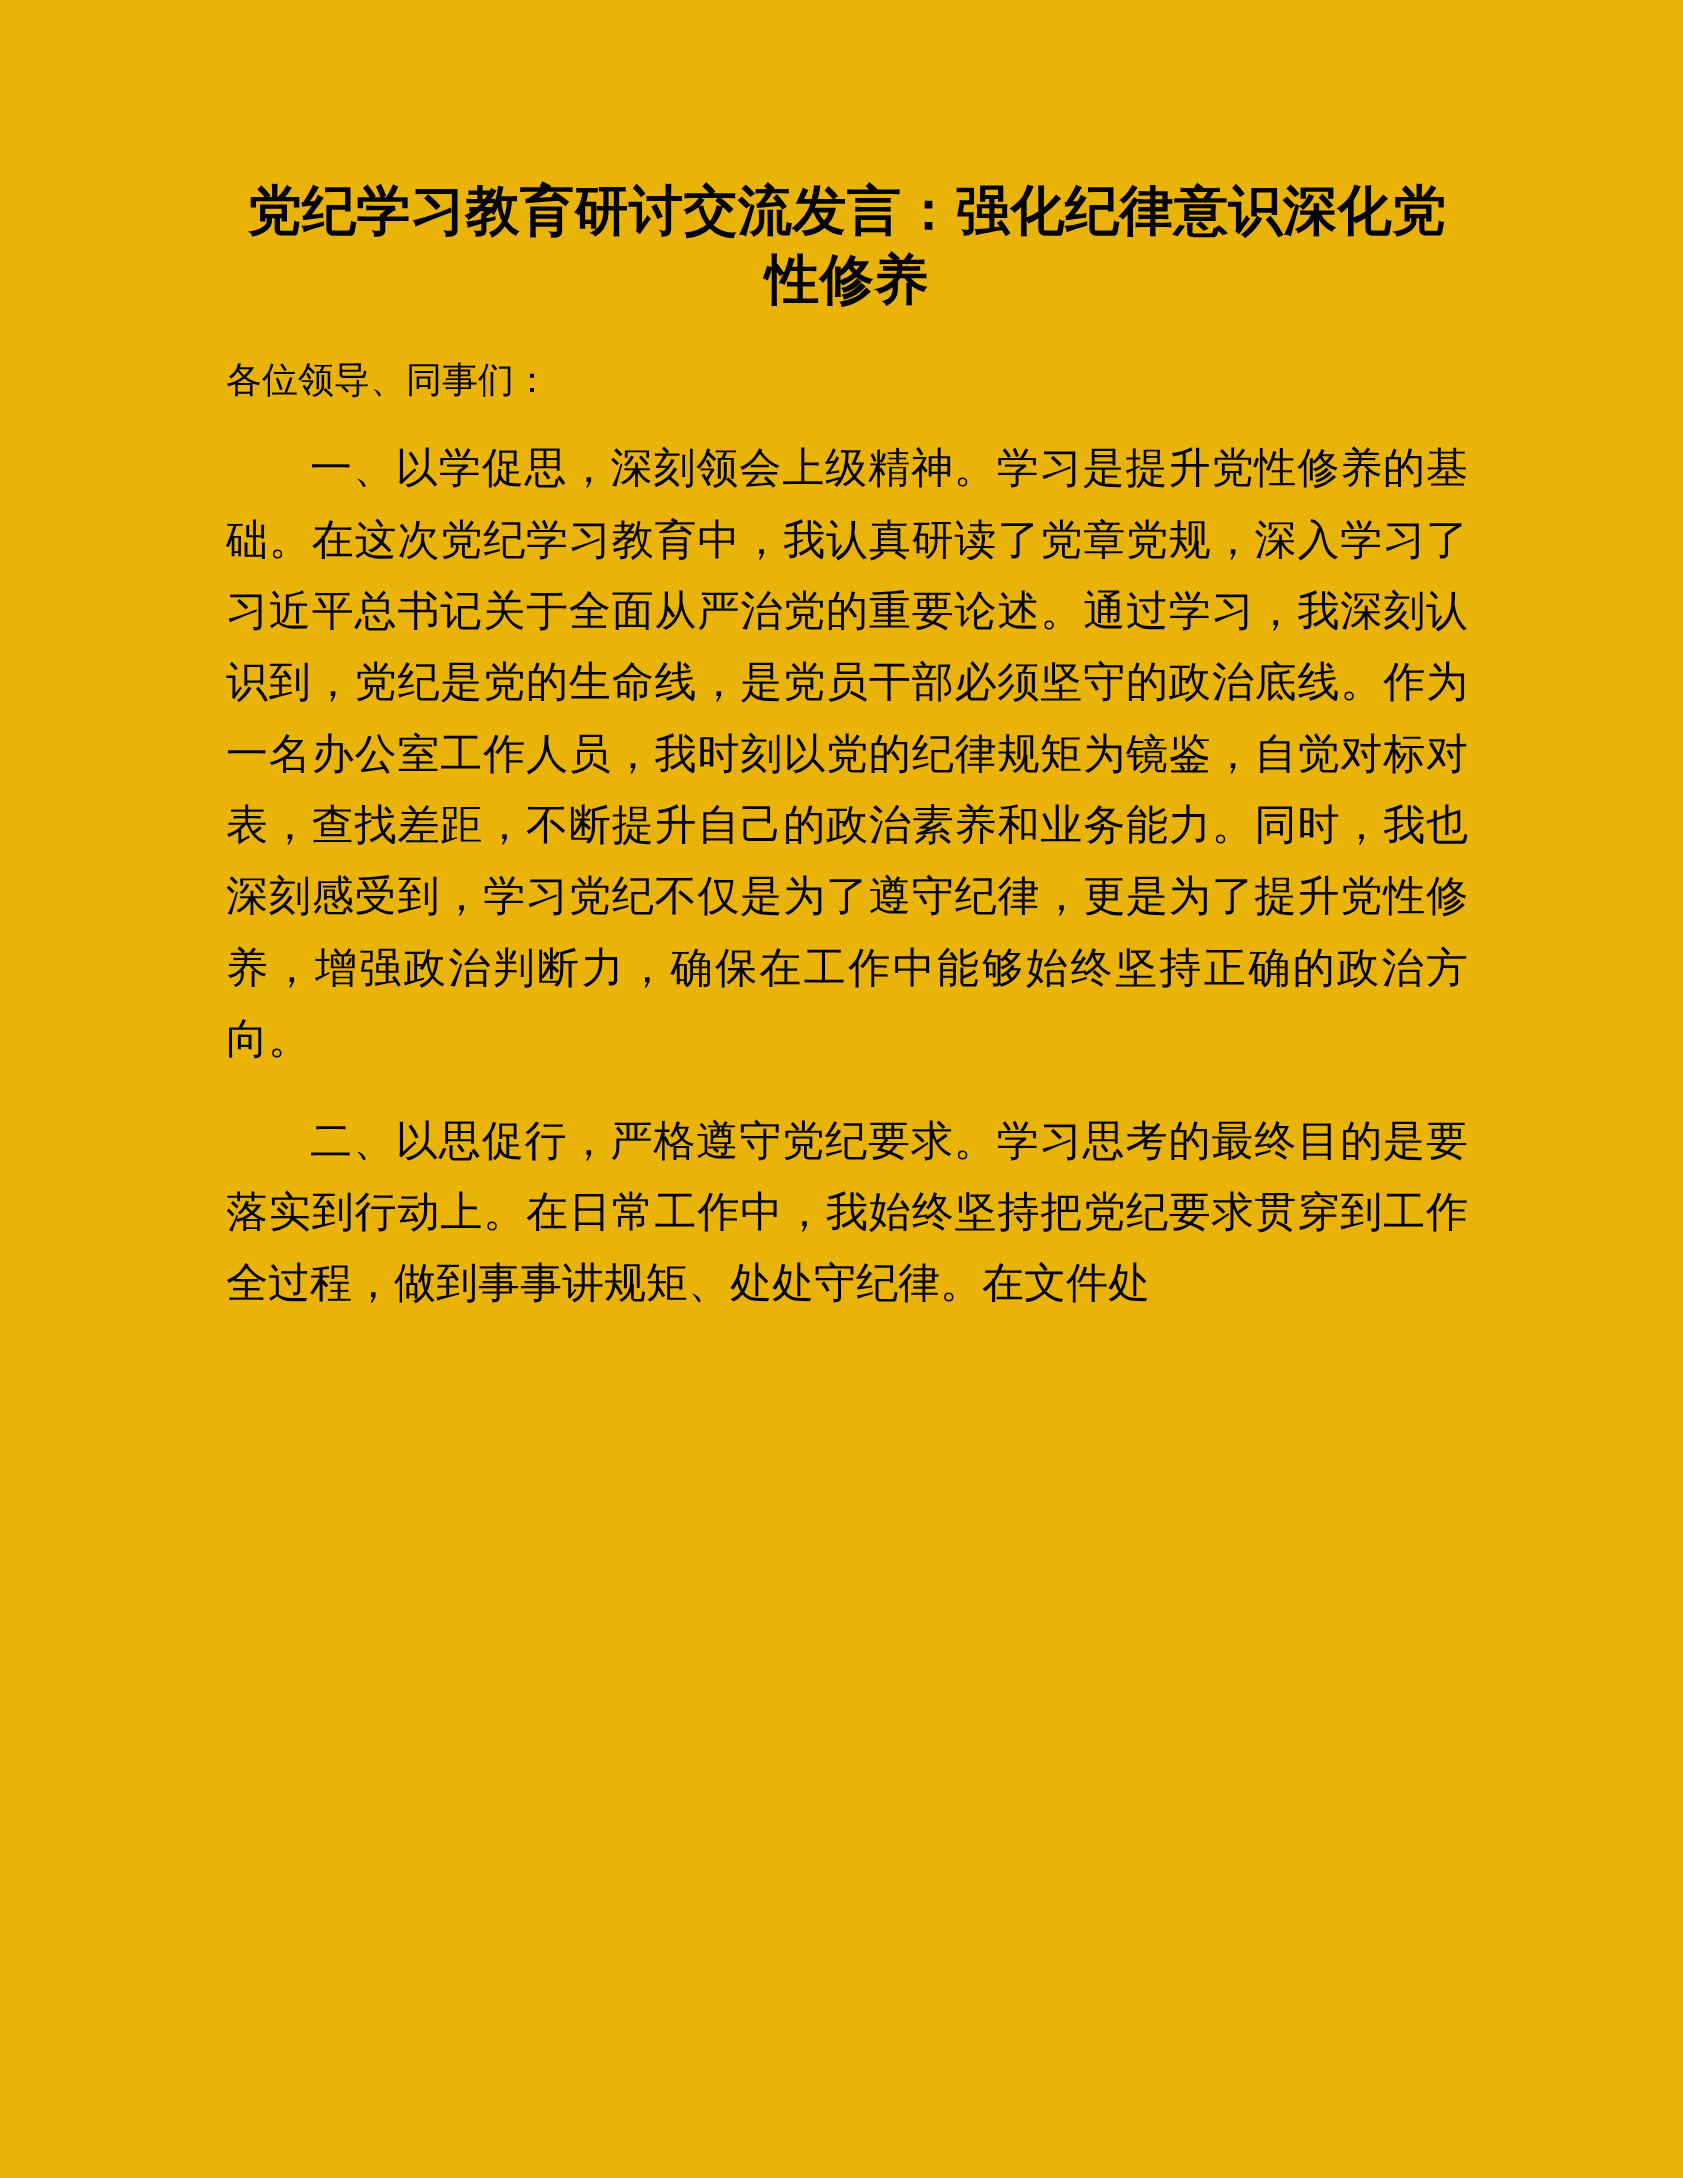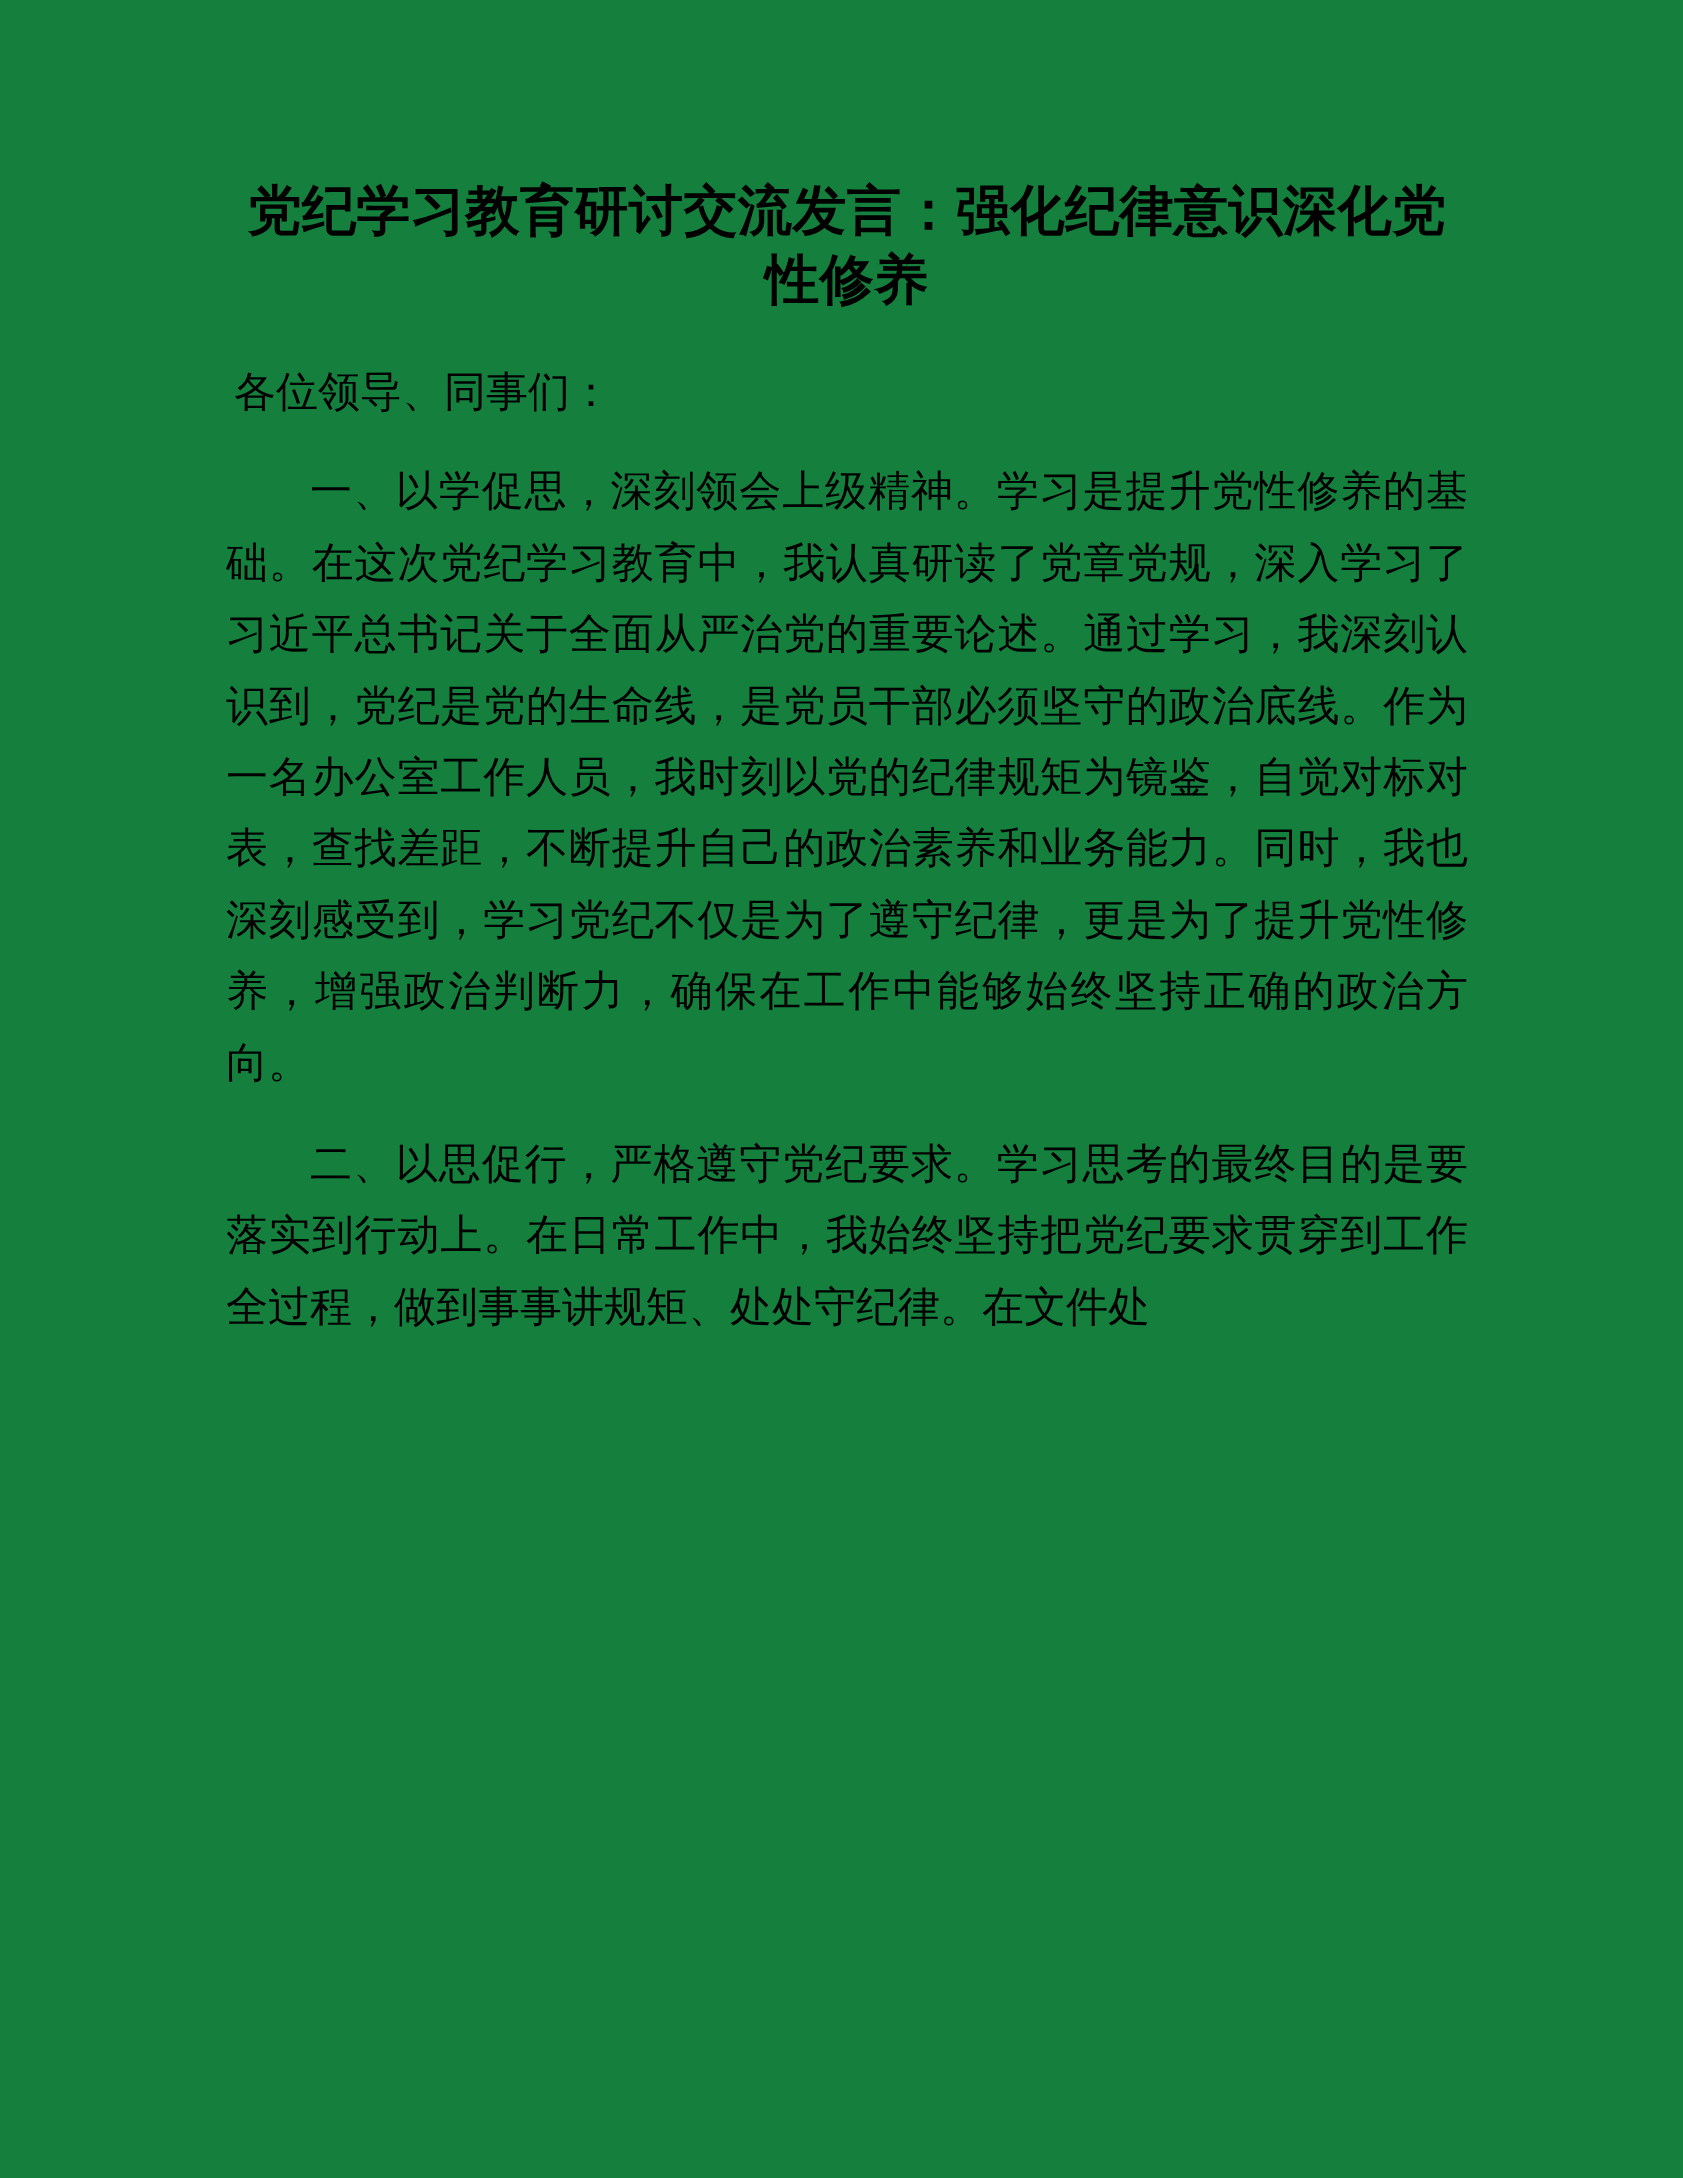--- a/index.html
+++ b/index.html
@@ -11,44 +11,44 @@
     width: 1683px;
     height: 2178px;
     font-family: "DejaVu Sans", "Liberation Sans", sans-serif;
     color: #000000;
     overflow: hidden;
   }
   .page {
     position: relative;
     width: 1683px;
     height: 2178px;
-    background: #15803d;
+    background: #eab308;
     box-sizing: border-box;
     padding: 0;
   }
   .content {
     position: absolute;
     left: 226px;
     top: 0;
     width: 1242px;
   }
   .doc-title {
     margin: 0;
     padding-top: 176px;
     font-size: 54px;
     line-height: 1.28;
     font-weight: bold;
     text-align: center;
     letter-spacing: 0.5px;
     color: #000000;
   }
   .salutation {
-    margin: 8px;
+    margin: 0;
     padding-top: 44px;
-    font-size: 42px;
+    font-size: 36px;
     line-height: 1.22;
     text-align: justify;
     text-justify: inter-ideograph;
     color: #000000;
   }
   .para {
     margin: 0;
     padding-top: 30px;
     font-size: 42px;
     line-height: 1.70;

